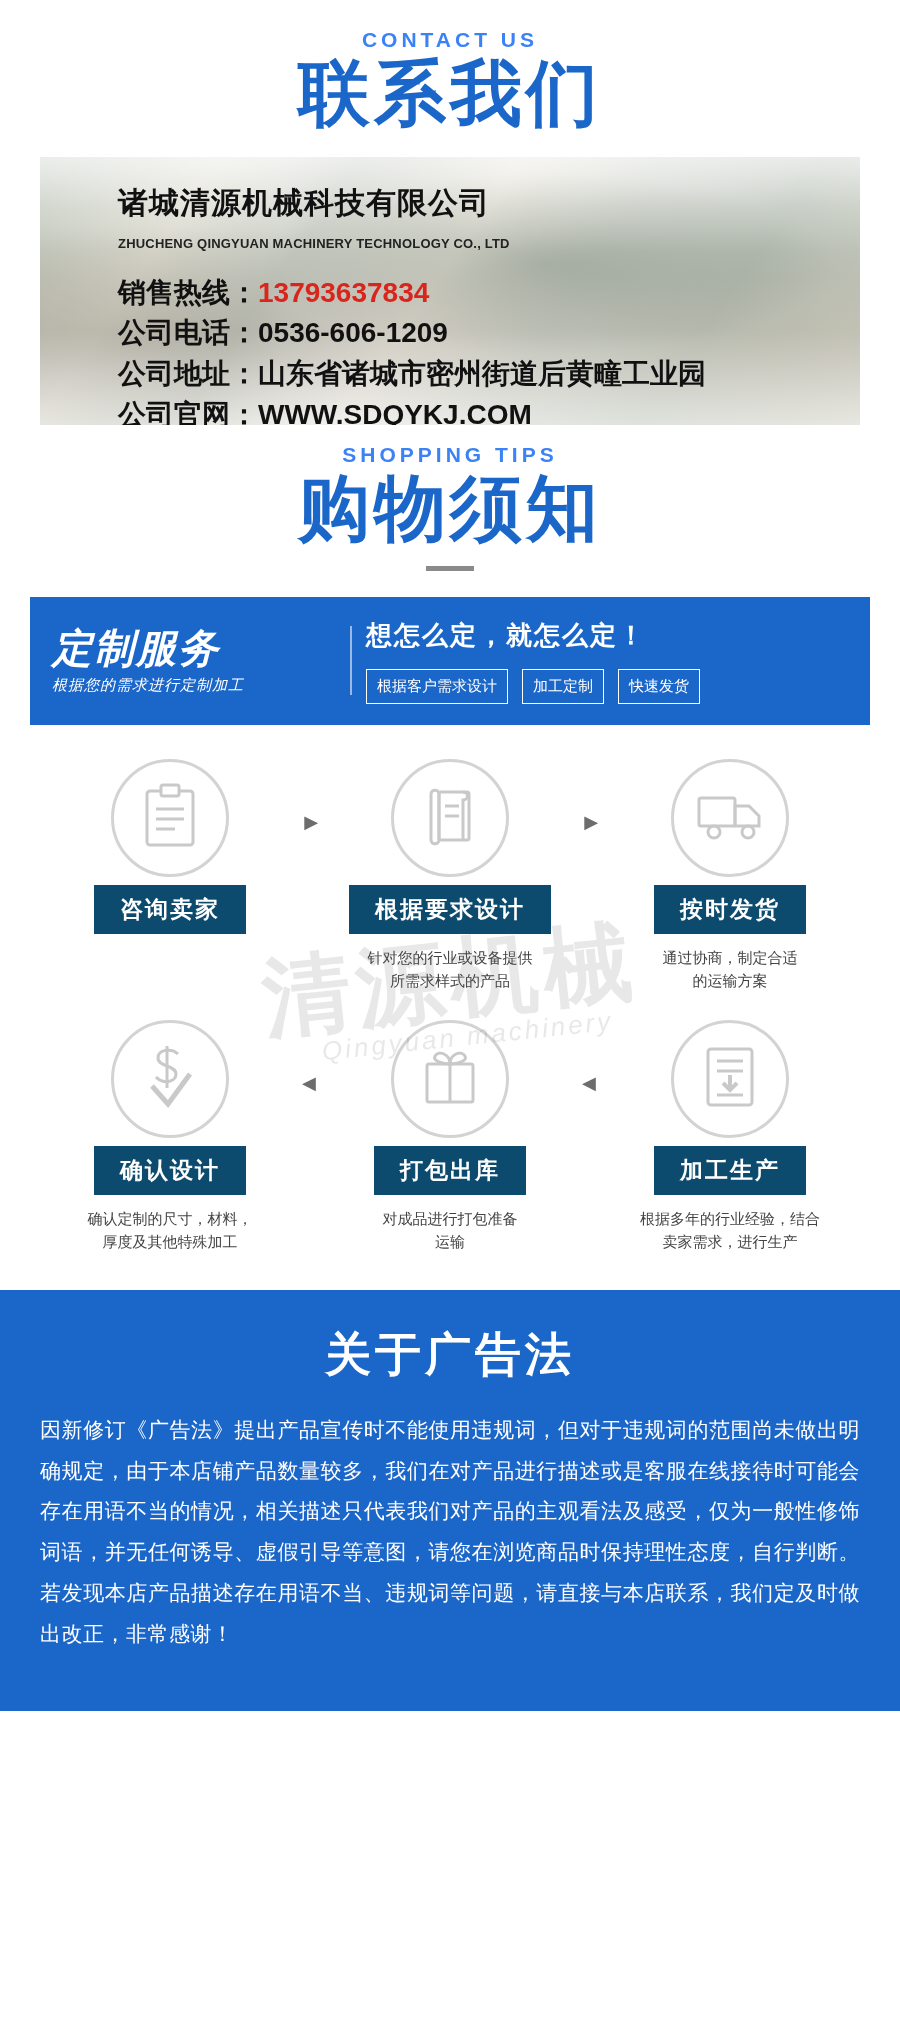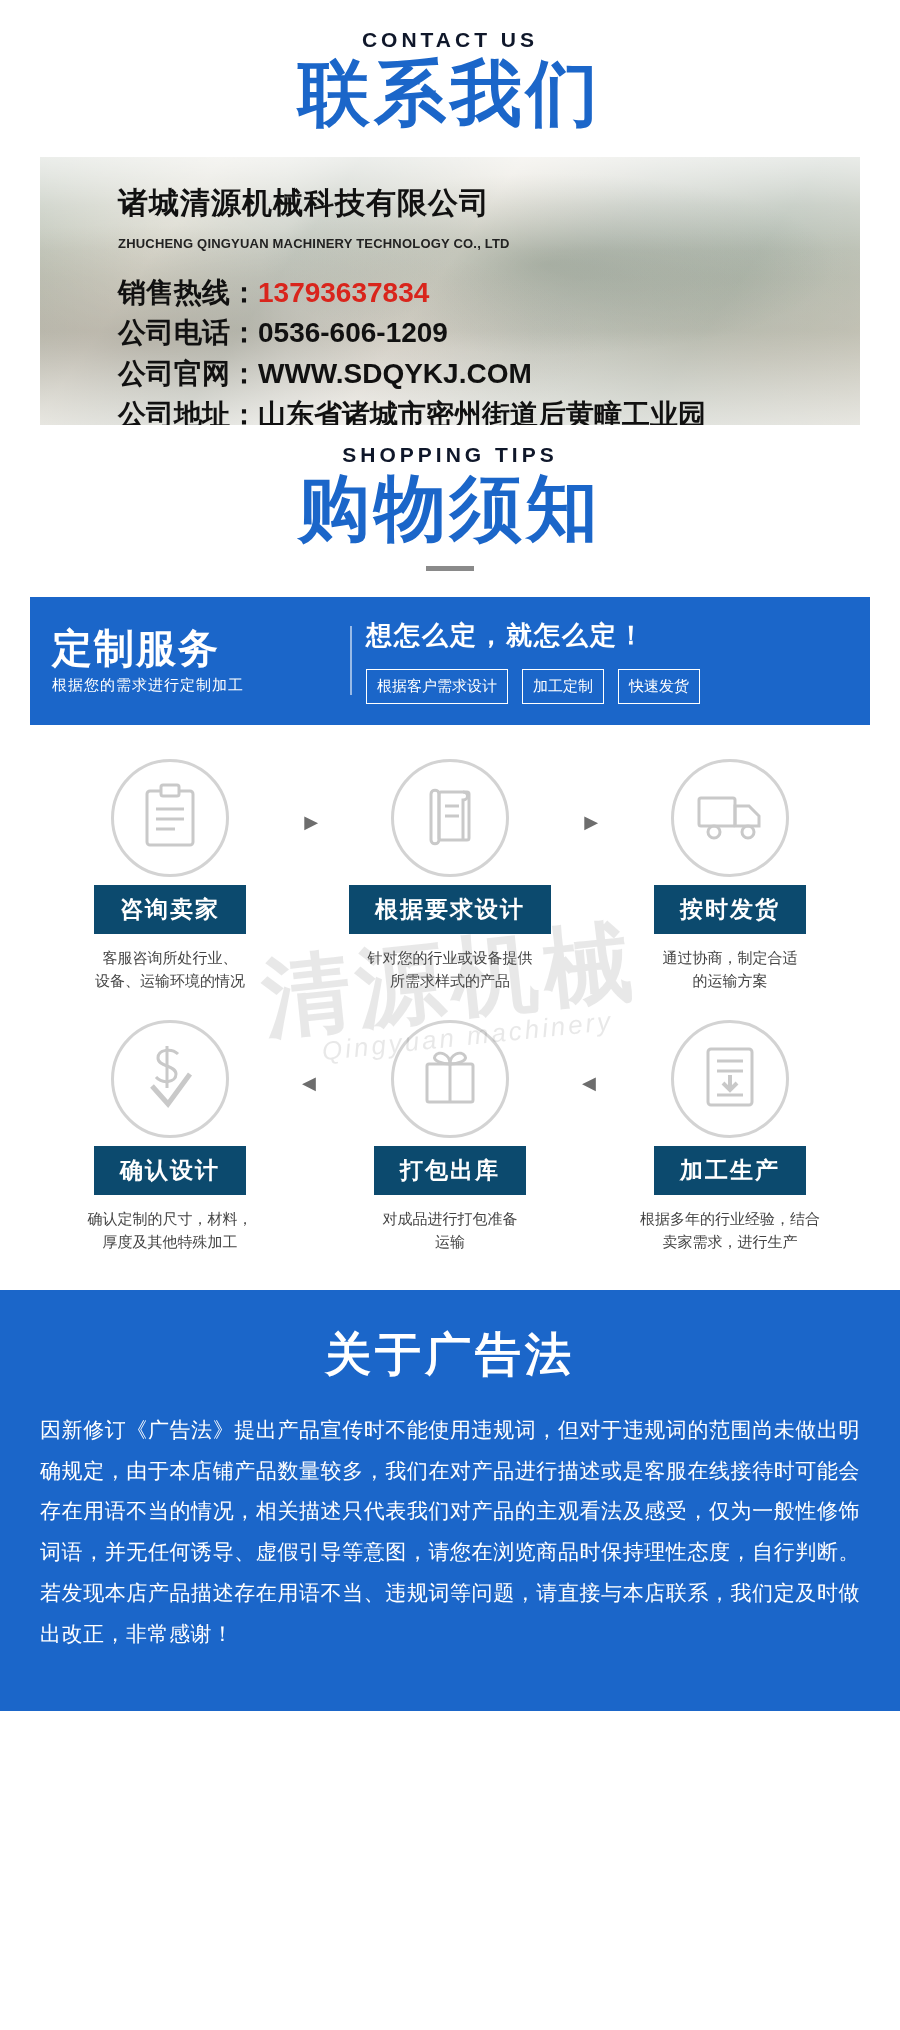--- a/index.html
+++ b/index.html
@@ -11,21 +11,21 @@
   body { width: 900px; }
 
   .page { width: 900px; position: relative; overflow: hidden; }
 
   
   .sec-head { text-align: center; }
   .sec-head .eng {
     font-size: 21px;
     letter-spacing: 4px;
     font-weight: bold;
-    color: #0f172a;
+    color: #3b82f6;
   }
   .sec-head .cn {
     font-size: 72px;
     font-weight: bold;
     color: #1b66c9;
     letter-spacing: 4px;
     line-height: 1.15;
   }
   .sec-head .rule {
     width: 48px;
@@ -96,20 +96,21 @@
     display: flex;
     align-items: center;
     position: relative;
     overflow: hidden;
   }
   .custom-left {
     width: 300px;
     border-right: 2px solid rgba(255,255,255,0.55);
     margin-left: 22px;
     padding-right: 10px;
+    font-style: italic;
   }
   .custom-left .t1 {
     font-size: 40px;
     font-weight: bold;
     color: #fff;
     letter-spacing: 2px;
     line-height: 1.1;
   }
   .custom-left .t2 {
     font-size: 15px;
@@ -249,24 +250,24 @@
       <div class="company-cn">诸城清源机械科技有限公司</div>
       <div class="company-en">ZHUCHENG QINGYUAN MACHINERY TECHNOLOGY CO., LTD</div>
       <div class="contact-lines">
         <div class="c-line">
           <span>销售热线：</span><span class="hot">13793637834</span>
         </div>
         <div class="c-line">
           <span>公司电话：</span><span>0536-606-1209</span>
         </div>
         <div class="c-line">
-          <span>公司官网：</span><span>WWW.SDQYKJ.COM</span>
+          <span>公司地址：</span><span>山东省诸城市密州街道后黄疃工业园</span>
         </div>
         <div class="c-line">
-          <span>公司地址：</span><span>山东省诸城市密州街道后黄疃工业园</span>
+          <span>公司官网：</span><span>WWW.SDQYKJ.COM</span>
         </div>
       </div>
     </div>
   </div>
 
   <div style="height:18px"></div>
   <div class="sec-head">
     <div class="eng">SHOPPING TIPS</div>
     <div class="cn">购物须知</div>
     <div class="rule"></div>
@@ -295,22 +296,20 @@
           <svg width="58" height="66" viewBox="0 0 58 66" fill="none" stroke="#c9c9c9" stroke-width="3">
             <rect x="6" y="8" width="46" height="54" rx="3"></rect>
             <rect x="20" y="2" width="18" height="11" rx="2" fill="#fff"></rect>
             <line x1="15" y1="26" x2="43" y2="26"></line>
             <line x1="15" y1="36" x2="43" y2="36"></line>
             <line x1="15" y1="46" x2="34" y2="46"></line>
           </svg>
         </span>
       </div>
       <div class="step-label">咨询卖家</div>
-      <div class="step-desc" style="white-space:pre-line">客服咨询所处行业、
-设备、运输环境的情况</div>
       <div class="arrow right">▶</div>
     </div>
 
     <div class="step">
       <div class="circle">
         <span>
           <svg width="62" height="64" viewBox="0 0 62 64" fill="none" stroke="#c9c9c9" stroke-width="3">
             <path d="M12 10 C12 5 20 5 20 10 L20 56 C20 61 12 61 12 56 Z"></path>
             <rect x="20" y="8" width="30" height="48" rx="2"></rect>
             <path d="M44 8 C50 8 50 16 44 16 L44 56"></path>

